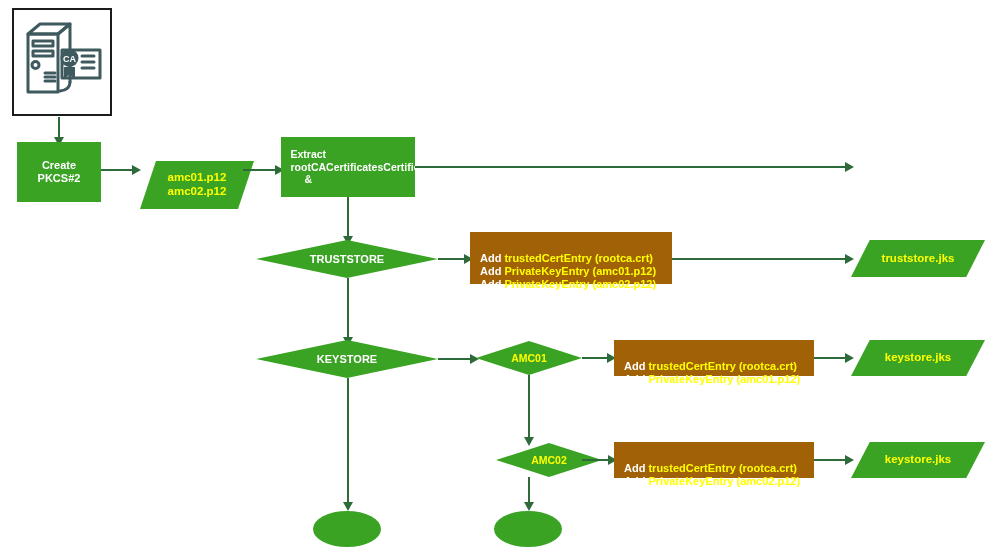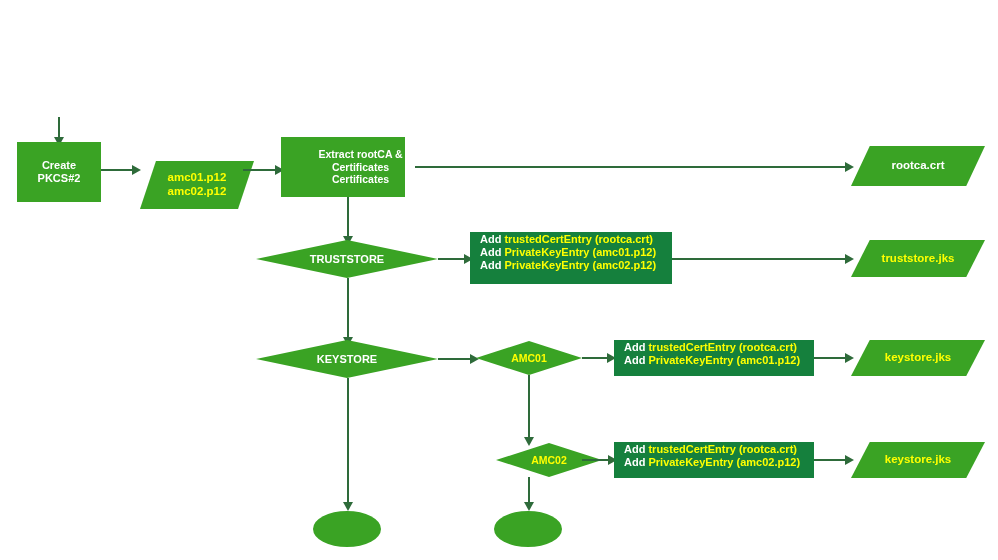--- a/index.html
+++ b/index.html
@@ -31,24 +31,24 @@
     font-weight:bold;
     line-height:1.18;
     color:#ffffff;
   }
 
   
   .rect{ background:#3aa324; }
 
   
   .action{
-    background:#15803d;
+    background:#a16207;
     justify-content:flex-start;
     text-align:left;
-    padding:1px 8px 4px 10px;
+    padding:20px 8px 4px 10px;
     flex-direction:column;
     align-items:flex-start;
   }
   .action .ln{white-space:nowrap;}
   .kw{color:#ffffff;}
   .hl{color:#ffff00;}
 
   
   .para{
     background:#3aa324;
@@ -87,52 +87,76 @@
     border-left:5px solid transparent;
     border-right:5px solid transparent;
     border-top:9px solid #2e6b3a;
   }
 </style>
 </head>
 <body>
 
 <div id="canvas">
 
+  <div class="icon-frame" style="left:12px;top:8px;width:100px;height:108px;">
+    <svg width="96" height="104" viewBox="0 0 96 104">
+      <g fill="none" stroke="#3f5a5f" stroke-width="3" stroke-linejoin="round" stroke-linecap="round">
+
+        <path d="M14 24 L14 82 L44 82 L44 24 Z"></path>
+
+        <path d="M14 24 L26 14 L56 14 L44 24 Z"></path>
+
+        <path d="M44 24 L56 14 L56 72"></path>
+        <path d="M56 72 q0 8 -10 9"></path>
+
+        <path d="M19 31 L39 31 L39 36 L19 36 Z"></path>
+        <path d="M19 41 L39 41 L39 46 L19 46 Z"></path>
+
+        <circle cx="21.5" cy="55" r="3.5"></circle>
+
+        <path d="M31 63 L41 63 M31 67 L41 67 M31 71 L41 71"></path>
+
+        <path d="M48 40 L86 40 L86 68 L48 68 Z"></path>
+        <path d="M68 46 L80 46 M68 52 L80 52 M68 58 L80 58"></path>
+
+        <circle cx="55.5" cy="48" r="9" fill="#3f5a5f" stroke="none"></circle>
+        <path d="M50 57 L50 69 L55.5 64.5 L61 69 L61 57 Z" fill="#3f5a5f" stroke="none"></path>
+      </g>
+      <text x="55.5" y="52" text-anchor="middle" fill="#ffffff" font-family="Liberation Sans, sans-serif" font-size="9" font-weight="bold">CA</text>
+    </svg>
+  </div>
 
   <div class="conn v" style="left:58px;top:117px;height:21px;"></div>
   <div class="arrow arrow-d" style="left:54px;top:137px;"></div>
 
   <div class="node rect" style="left:17px;top:142px;width:84px;height:60px;font-size:11px;flex-direction:column;">
     <span>Create</span>
     <span>PKCS#2</span>
   </div>
 
   <div class="conn h" style="left:101px;top:169px;width:32px;"></div>
   <div class="arrow arrow-r" style="left:132px;top:165px;"></div>
 
   <div class="node para" style="left:140px;top:143px;width:114px;height:48px;font-size:11.5px;flex-direction:column;margin-top:18px;">
     <span class="hl">amc01.p12</span>
     <span class="hl">amc02.p12</span>
   </div>
 
   <div class="conn h" style="left:243px;top:169px;width:34px;"></div>
   <div class="arrow arrow-r" style="left:275px;top:165px;"></div>
 
-  <div class="node rect" style="left:281px;top:137px;width:124px;height:60px;font-size:10.5px;flex-direction:column;padding-left:35px;">
+  <div class="node rect" style="left:281px;top:137px;width:134px;height:60px;font-size:10.5px;flex-direction:row;padding-left:35px;">
     <span>Extract rootCA &amp;</span>
     <span>Certificates</span>
     <span>Certificates</span>
   </div>
 
   <div class="conn h" style="left:415px;top:166px;width:432px;"></div>
   <div class="arrow arrow-r" style="left:845px;top:162px;"></div>
 
-  <div class="node para" style="left:851px;top:146px;width:134px;height:40px;font-size:11.5px;">
-    <span>rootca.crt</span>
-  </div>
 
   <div class="conn v" style="left:347px;top:197px;height:40px;"></div>
   <div class="arrow arrow-d" style="left:343px;top:236px;"></div>
 
   <div class="node diamond" style="left:256px;top:240px;width:182px;height:38px;font-size:11px;">
     <span>TRUSTSTORE</span>
   </div>
 
   <div class="conn h" style="left:438px;top:258px;width:28px;"></div>
   <div class="arrow arrow-r" style="left:464px;top:254px;"></div>

